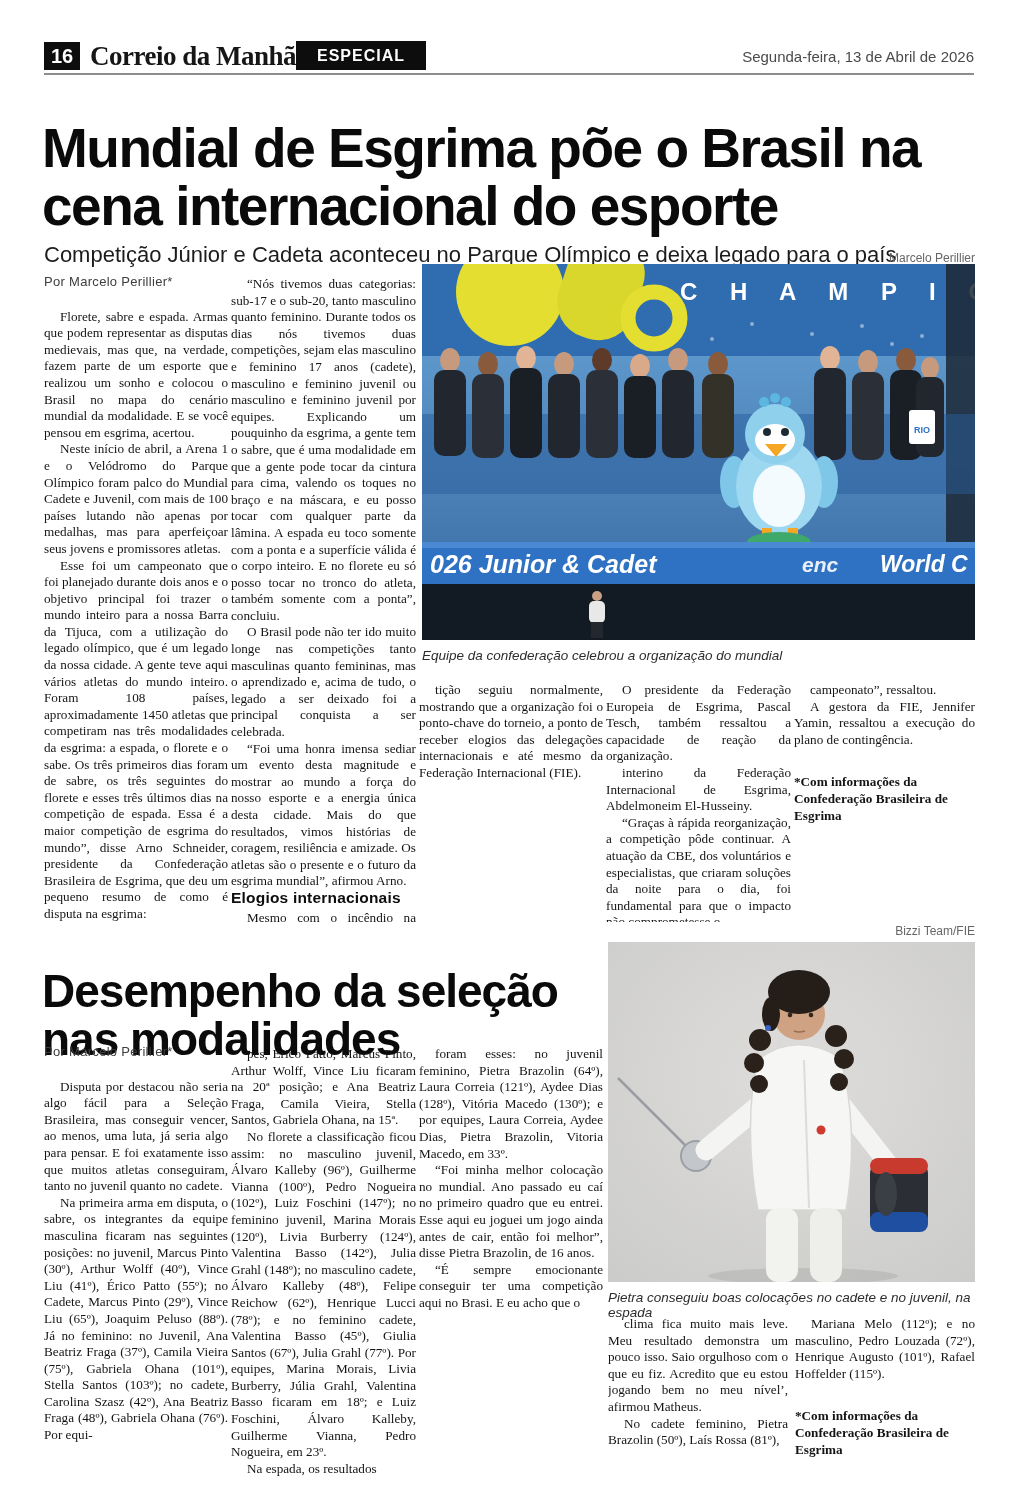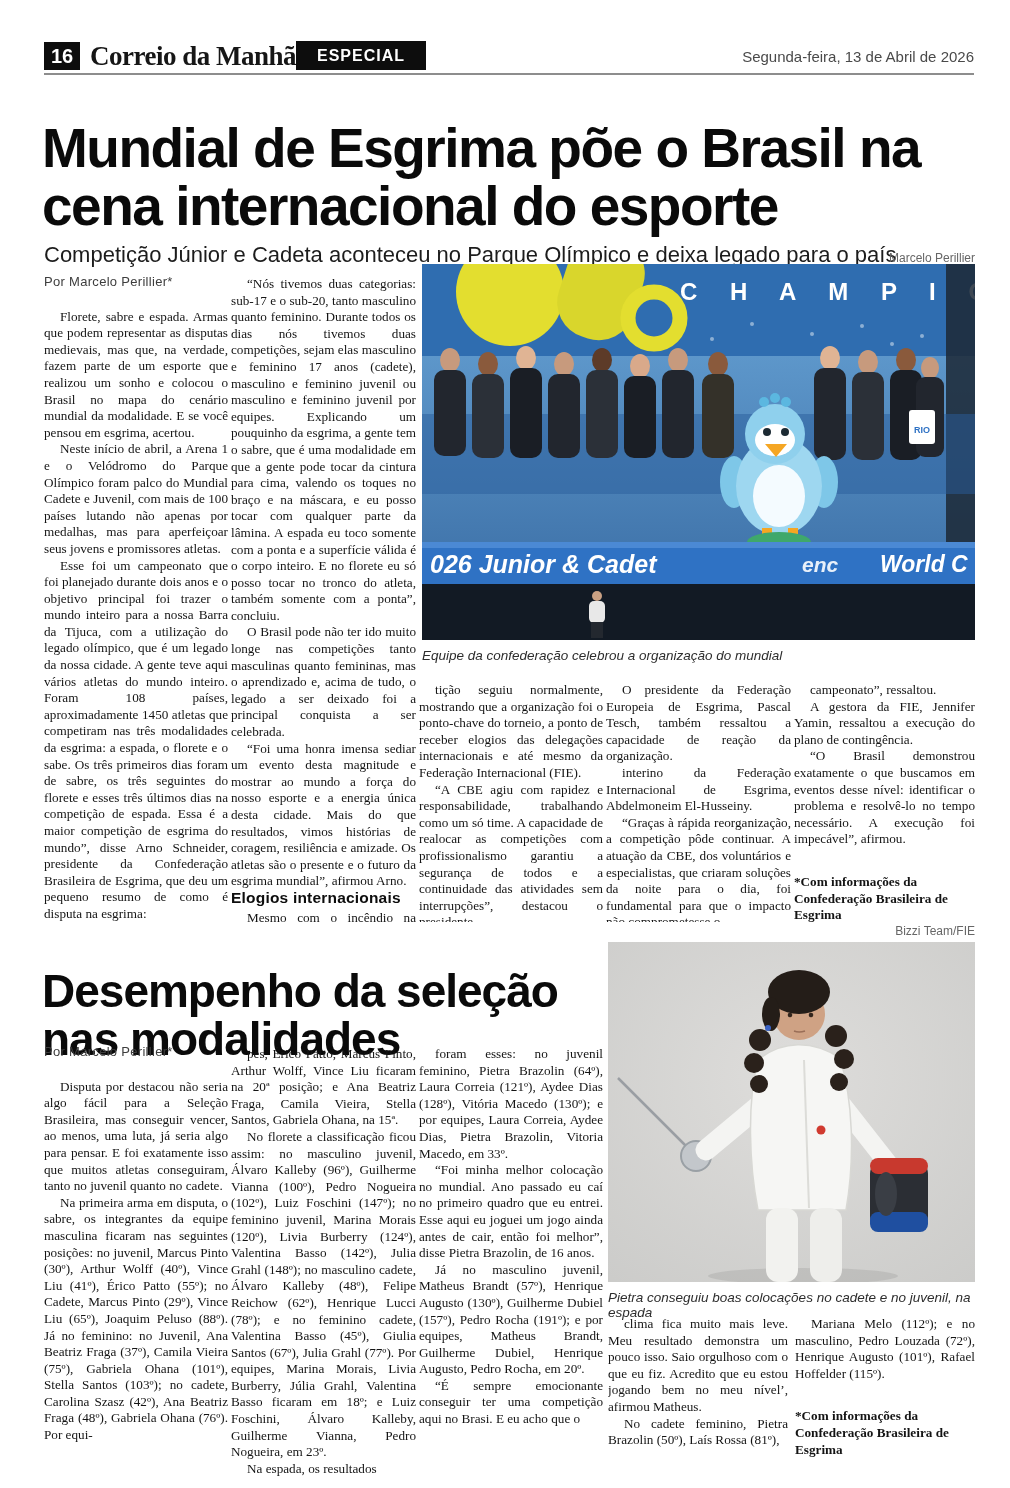--- a/index.html
+++ b/index.html
@@ -193,31 +193,29 @@
 </div>
 <div class="col a1c2">
     <p class="para">“Nós tivemos duas categorias: sub-17 e o sub-20, tanto masculino quanto feminino. Durante todos os dias nós tivemos duas competições, sejam elas masculino e feminino 17 anos (cadete), masculino e feminino juvenil ou masculino e feminino juvenil por equipes. Explicando um pouquinho da esgrima, a gente tem o sabre, que é uma modalidade em que a gente pode tocar da cintura para cima, valendo os toques no braço e na máscara, e eu posso tocar com qualquer parte da lâmina. A espada eu toco somente com a ponta e a superfície válida é o corpo inteiro. E no florete eu só posso tocar no tronco do atleta, também somente com a ponta”, concluiu.</p>
     <p class="para">O Brasil pode não ter ido muito longe nas competições tanto masculinas quanto femininas, mas o aprendizado e, acima de tudo, o legado a ser deixado foi a principal conquista a ser celebrada.</p>
     <p class="para">“Foi uma honra imensa sediar um evento desta magnitude e mostrar ao mundo a força do nosso esporte e a energia única desta cidade. Mais do que resultados, vimos histórias de coragem, resiliência e amizade. Os atletas são o presente e o futuro da esgrima mundial”, afirmou Arno.</p>
     <h3 class="subhead">Elogios internacionais</h3>
     <p class="para">Mesmo com o incêndio na cobertura do Velódromo, a compe-</p>
   </div>
 <div class="col a1c3">
     <p class="para">tição seguiu normalmente, mostrando que a organização foi o ponto-chave do torneio, a ponto de receber elogios das delegações internacionais e até mesmo da Federação Internacional (FIE).</p>
-    <p class="para">“A CBE agiu com rapidez e responsabilidade, trabalhando como um só time. A capacidade de realocar as competições com profissionalismo garantiu a segurança de todos e a continuidade das atividades sem interrupções”, destacou o presidente</p>
   </div>
 <div class="col a1c4">
     <p class="para">O presidente da Federação Europeia de Esgrima, Pascal Tesch, também ressaltou a capacidade de reação da organização.</p>
     <p class="para">interino da Federação Internacional de Esgrima, Abdelmoneim El-Husseiny.</p>
     <p class="para">“Graças à rápida reorganização, a competição pôde continuar. A atuação da CBE, dos voluntários e especialistas, que criaram soluções da noite para o dia, foi fundamental para que o impacto não comprometesse o</p>
   </div>
 <div class="col a1c5">
     <p class="para">campeonato”, ressaltou.</p>
     <p class="para">A gestora da FIE, Jennifer Yamin, ressaltou a execução do plano de contingência.</p>
-    <p class="para">“O Brasil demonstrou exatamente o que buscamos em eventos desse nível: identificar o problema e resolvê-lo no tempo necessário. A execução foi impecável”, afirmou.</p>
     <p class="tagline">*Com informações da Confederação Brasileira de Esgrima</p>
   </div>
 
 <h1 class="headline2">Desempenho da seleção nas modalidades</h1>
 <div class="credit credit2">Bizzi Team/FIE</div>
 
 <svg class="photo photo2" viewBox="0 0 367 340" xmlns="http://www.w3.org/2000/svg">
   <defs>
     <radialGradient id="bg2" cx="0.5" cy="0.4" r="0.9">
       <stop offset="0" stop-color="#dedddb"></stop>
@@ -274,21 +272,20 @@
     </div>
 </div>
 <div class="col a2c2">
     <p class="para">pes, Érico Patto, Marcus Pinto, Arthur Wolff, Vince Liu ficaram na 20ª posição; e Ana Beatriz Fraga, Camila Vieira, Stella Santos, Gabriela Ohana, na 15ª.</p>
     <p class="para">No florete a classificação ficou assim: no masculino juvenil, Álvaro Kalleby (96º), Guilherme Vianna (100º), Pedro Nogueira (102º), Luiz Foschini (147º); no feminino juvenil, Marina Morais (120º), Livia Burberry (124º), Valentina Basso (142º), Julia Grahl (148º); no masculino cadete, Álvaro Kalleby (48º), Felipe Reichow (62º), Henrique Lucci (78º); e no feminino cadete, Valentina Basso (45º), Giulia Santos (67º), Julia Grahl (77º). Por equipes, Marina Morais, Livia Burberry, Júlia Grahl, Valentina Basso ficaram em 18º; e Luiz Foschini, Álvaro Kalleby, Guilherme Vianna, Pedro Nogueira, em 23º.</p>
     <p class="para">Na espada, os resultados</p>
   </div>
 <div class="col a2c3">
     <p class="para">foram esses: no juvenil feminino, Pietra Brazolin (64º), Laura Correia (121º), Aydee Dias (128º), Vitória Macedo (130º); e por equipes, Laura Correia, Aydee Dias, Pietra Brazolin, Vitoria Macedo, em 33º.</p>
     <p class="para">“Foi minha melhor colocação no mundial. Ano passado eu caí no primeiro quadro que eu entrei. Esse aqui eu joguei um jogo ainda antes de cair, então foi melhor”, disse Pietra Brazolin, de 16 anos.</p>
-    <p class="para">Já no masculino juvenil, Matheus Brandt (57º), Henrique Augusto (130º), Guilherme Dubiel (157º), Pedro Rocha (191º); e por equipes, Matheus Brandt, Guilherme Dubiel, Henrique Augusto, Pedro Rocha, em 20º.</p>
     <p class="para">“É sempre emocionante conseguir ter uma competição aqui no Brasi. E eu acho que o</p>
   </div>
 <div class="col a2c4">
     <p class="para">clima fica muito mais leve. Meu resultado demonstra um pouco isso. Saio orgulhoso com o que eu fiz. Acredito que eu estou jogando bem no meu nível’, afirmou Matheus.</p>
     <p class="para">No cadete feminino, Pietra Brazolin (50º), Laís Rossa (81º),</p>
   </div>
 <div class="col a2c5">
     <p class="para">Mariana Melo (112º); e no masculino, Pedro Louzada (72º), Henrique Augusto (101º), Rafael Hoffelder (115º).</p>
     <p class="tagline">*Com informações da Confederação Brasileira de Esgrima</p>
   </div>

